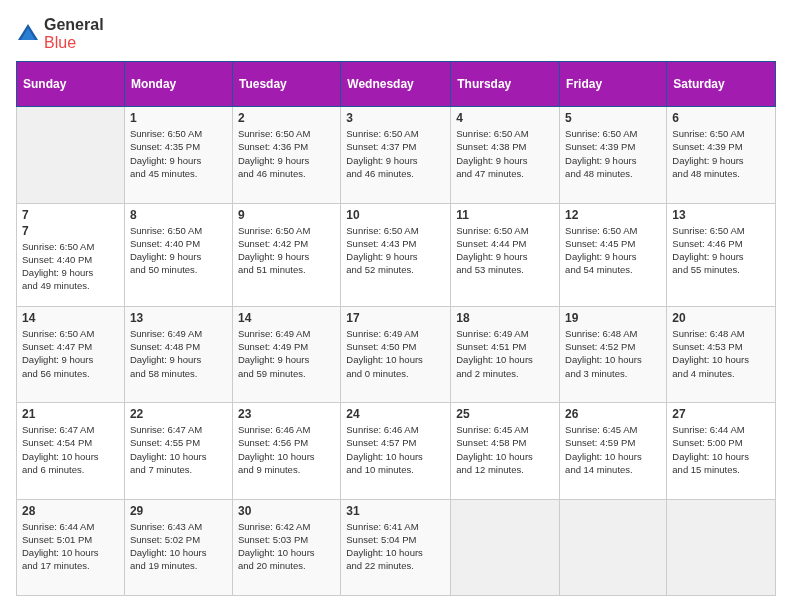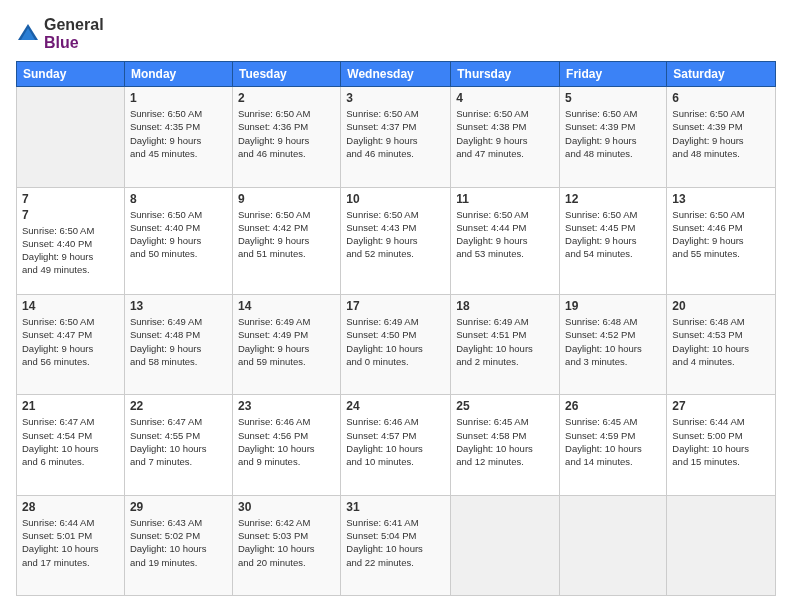--- a/index.html
+++ b/index.html
@@ -34,22 +34,22 @@
       flex-direction: column;
       line-height: 1.1;
     }
     .logo-general {
       font-size: 16px;
       font-weight: bold;
       color: #333;
     }
     .logo-blue {
       font-size: 16px;
-      font-weight: bold;
-      color: #701a75;
+      font-weight: normal;
+      color: #ef4444;
     }
     .logo-icon {
       width: 24px;
       height: 24px;
     }
     .title-block {
       text-align: right;
     }
     .calendar-title {
       font-size: 32px;
@@ -59,26 +59,26 @@
     .calendar-subtitle {
       font-size: 15px;
       color: #555;
     }
     .calendar {
       width: 100%;
       border-collapse: collapse;
       flex: 1;
     }
     .calendar th {
-      background: #3b82f6;
+      background: #a21caf;
       color: #fff;
       font-size: 12px;
       font-weight: bold;
       text-align: left;
-      padding: 5px 6px;
+      padding: 15px 6px;
       border: 1px solid #1e5499;
     }
     .calendar td {
       vertical-align: top;
       padding: 4px 5px;
       border: 1px solid #ccc;
       font-size: 10px;
       color: #333;
       width: 113px;
       height: 88px;

